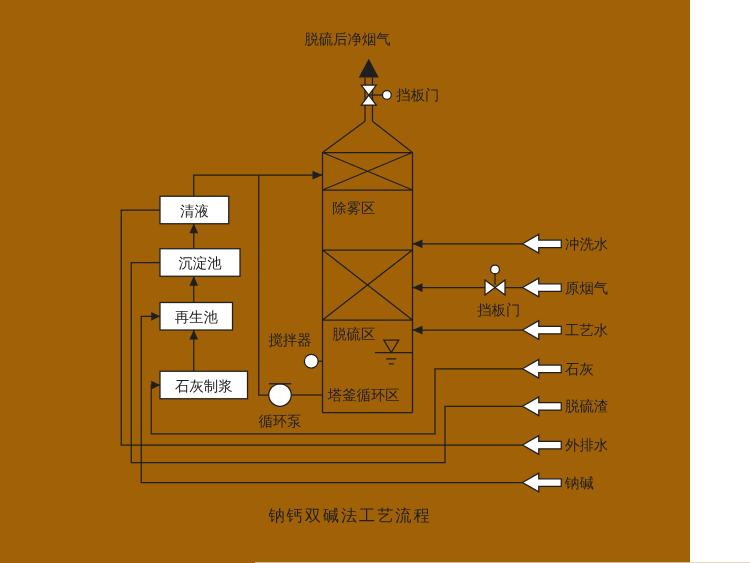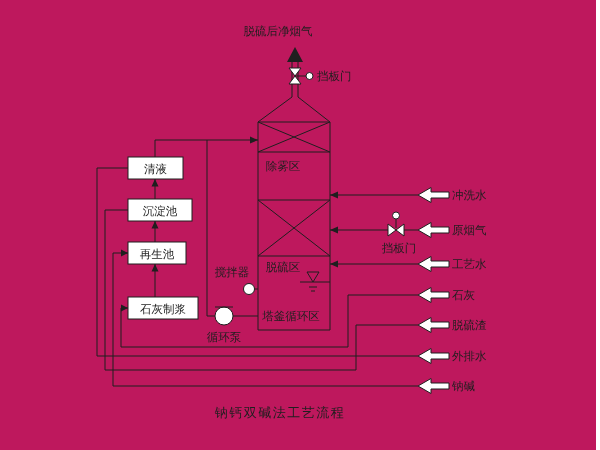--- a/index.html
+++ b/index.html
@@ -1,17 +1,17 @@
 <!DOCTYPE html>
 <html><head>
 <meta charset="utf-8">
 <style>
   html,body{margin:0;padding:0;background:#ffffff;}
   .stage{
-    position:relative;width:596px;height:450px;background:#be185d;overflow:hidden;
+    position:relative;width:552px;height:450px;background:#a16207;overflow:hidden;
     font-family:"Liberation Sans",sans-serif;
   }
   svg{position:absolute;left:0;top:0;}
   .ln{fill:none;stroke:#1f1f1f;stroke-width:1;}
   .shape{fill:#ffffff;stroke:#1f1f1f;stroke-width:1;}
   .solid{fill:#1f1f1f;stroke:none;}
   text{font-family:"Liberation Sans",sans-serif;fill:#1f1f1f;}
   .lbl{font-size:11.5px;}
   .cap{font-size:13px;letter-spacing:1.5px;}
 </style>

